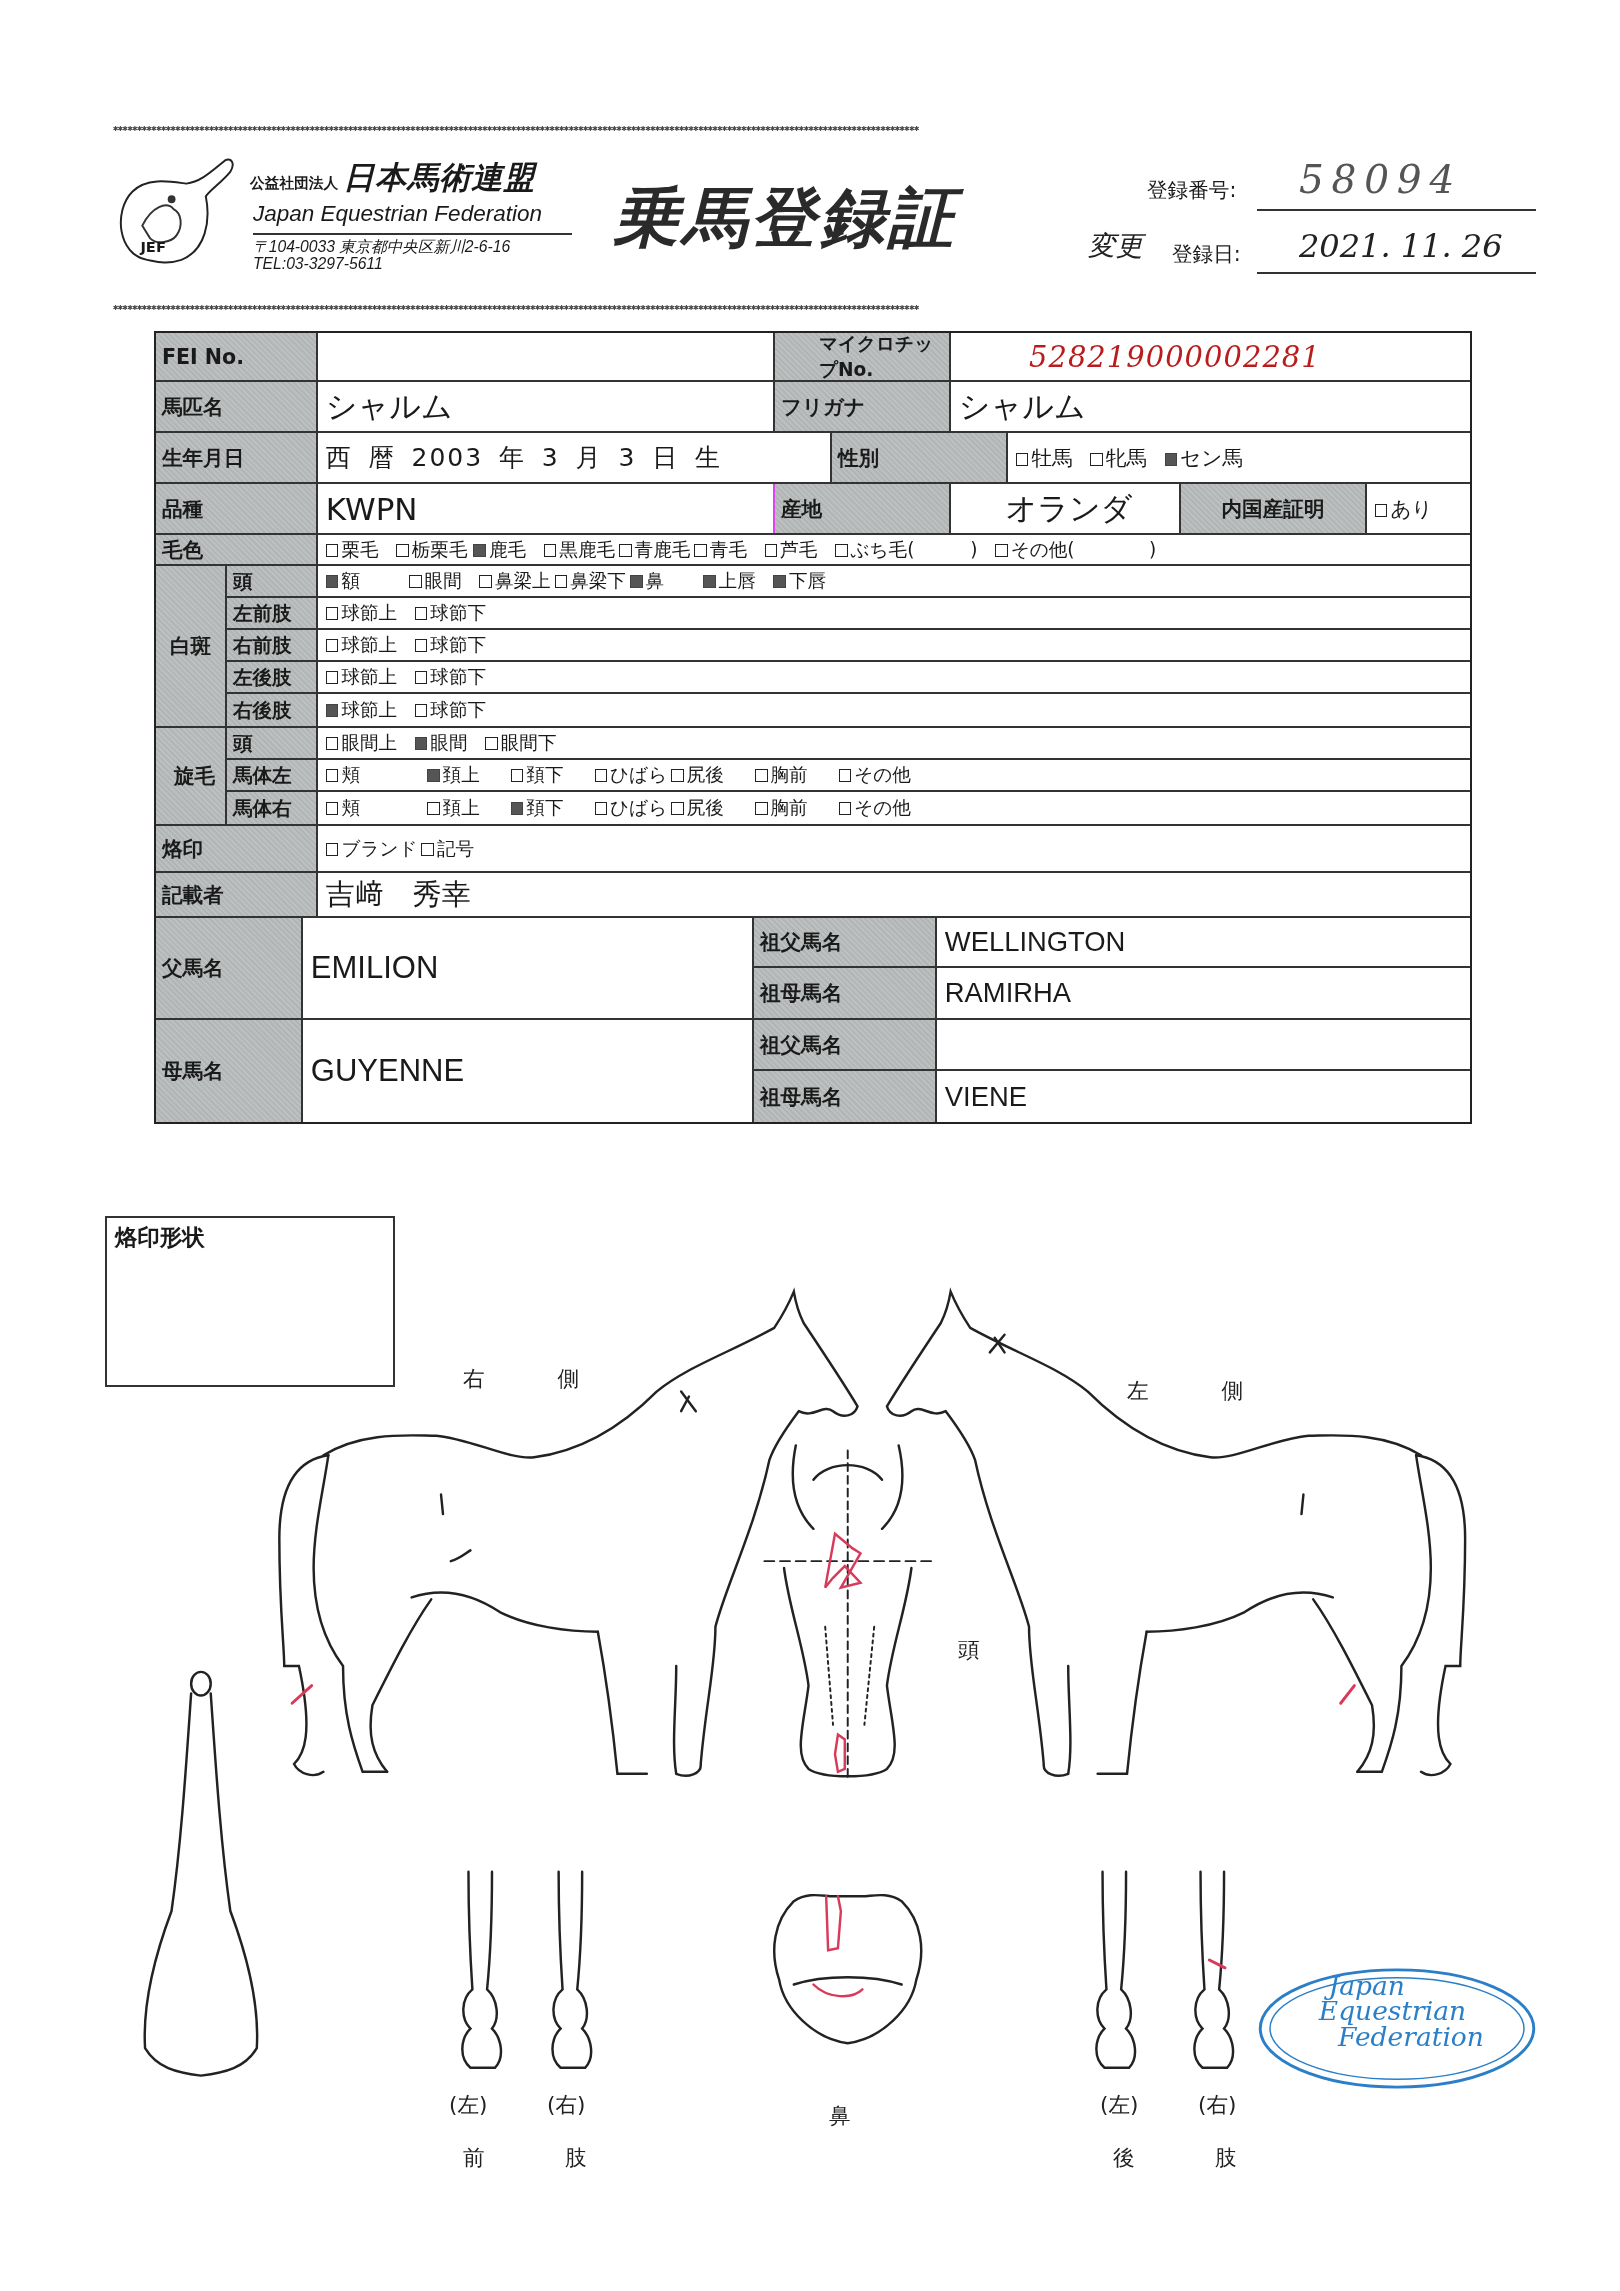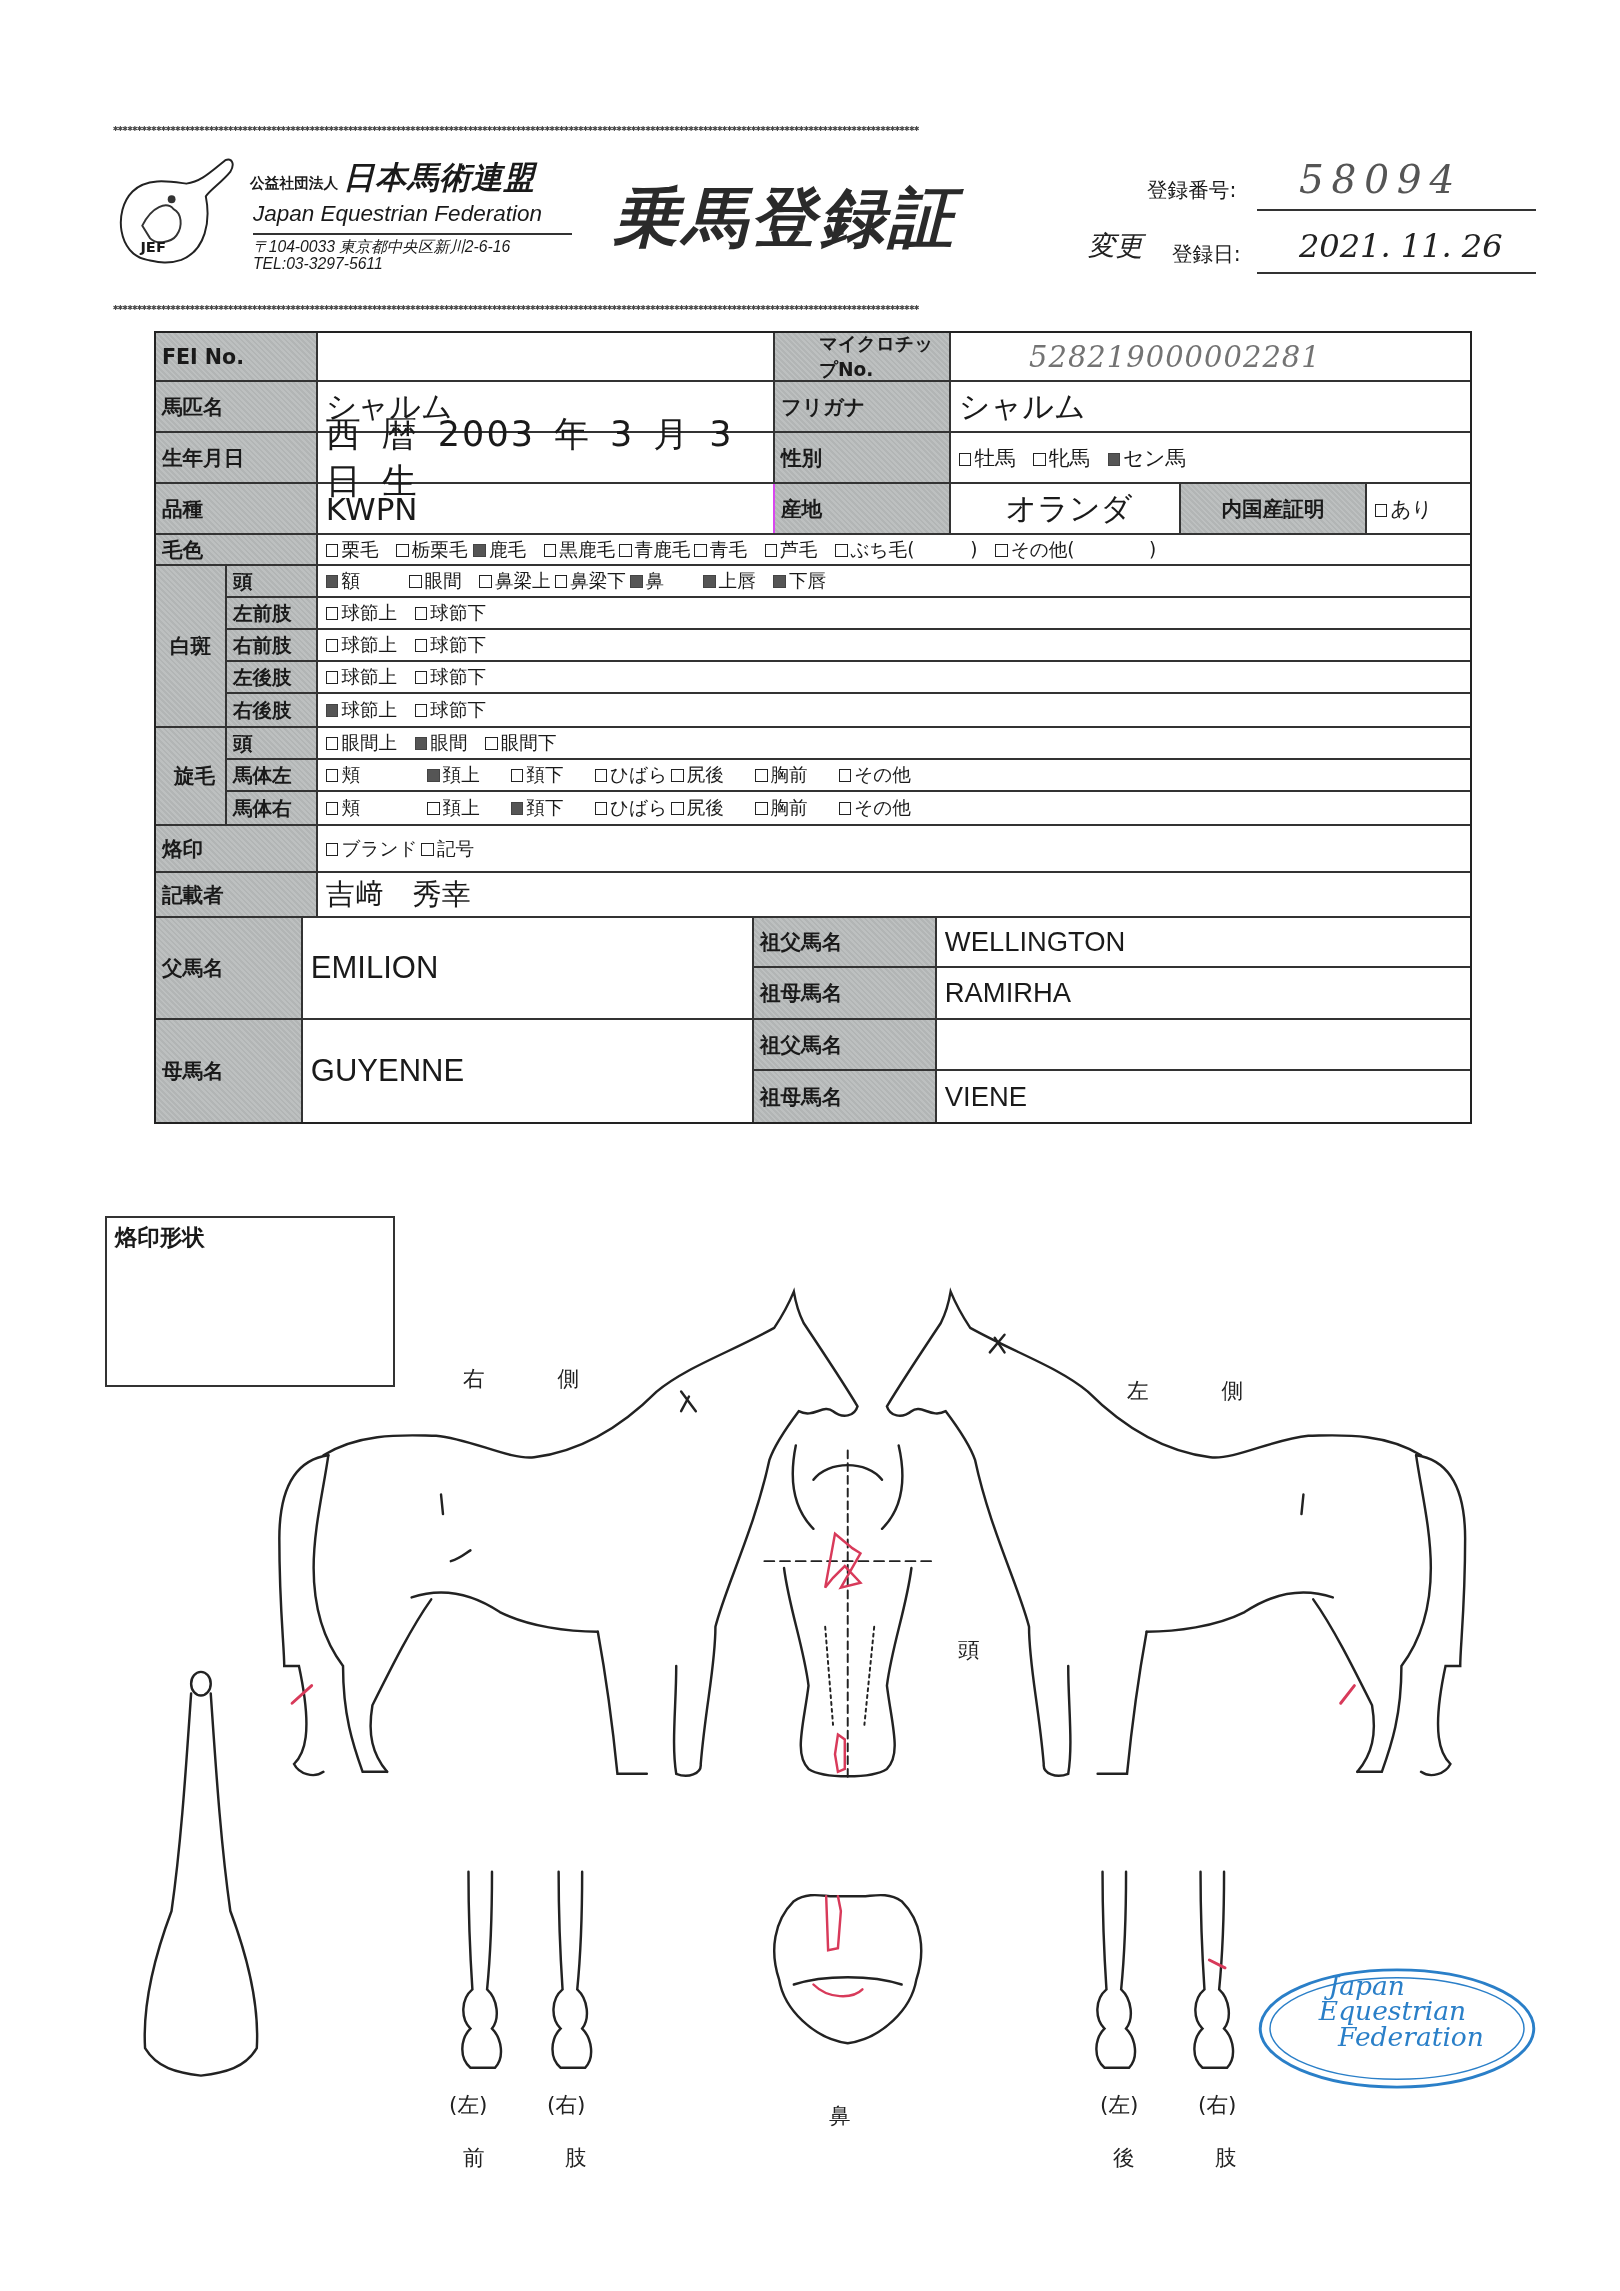--- a/index.html
+++ b/index.html
@@ -75,33 +75,33 @@
 <div class="abs reg-label" style="left:1172px;top:240px;">登録日:</div>
 <div class="abs hand" style="left:1299px;top:227px;font-size:32px;">2021. 11. 26</div>
 <div class="uline" style="left:1257px;top:272px;width:279px;"></div>
 
 <div class="form">
 
   <div class="row" style="height:49px;">
     <div class="lbl" style="width:162px;">FEI No.</div>
     <div class="val" style="width:457px;border-right:2px solid #333;"></div>
     <div class="lbl" style="width:176px;font-size:18.6px;padding-left:44px;">マイクロチップNo.</div>
-    <div class="val hand" style="flex:1;font-size:29px;padding-left:78px;color:#737373;letter-spacing:1px;">528219000002281</div>
+    <div class="val hand" style="flex:1;font-size:29px;padding-left:78px;color:#b91c1c;letter-spacing:1px;">528219000002281</div>
   </div>
 
   <div class="row" style="height:51px;">
     <div class="lbl" style="width:162px;">馬匹名</div>
     <div class="val big" style="width:457px;border-right:2px solid #333;">シャルム</div>
     <div class="lbl" style="width:176px;">フリガナ</div>
     <div class="val big" style="flex:1;">シャルム</div>
   </div>
 
   <div class="row" style="height:51px;">
     <div class="lbl" style="width:162px;">生年月日</div>
-    <div class="val" style="width:457px;border-right:2px solid #333;font-size:35px;letter-spacing:2px;word-spacing:5.9px;">西 暦 2003 年 3 月 3 日 生</div>
+    <div class="val" style="width:514px;border-right:2px solid #333;font-size:25px;letter-spacing:2px;word-spacing:5.9px;">西 暦 2003 年 3 月 3 日 生</div>
     <div class="lbl" style="width:176px;">性別</div>
     <div class="val" style="flex:1;">
       <span class="opt">牡馬</span>
       <span class="opt">牝馬</span>
       <span class="opt on">セン馬</span>
     </div>
   </div>
 
   <div class="row" style="height:51px;">
     <div class="lbl" style="width:162px;">品種</div>

